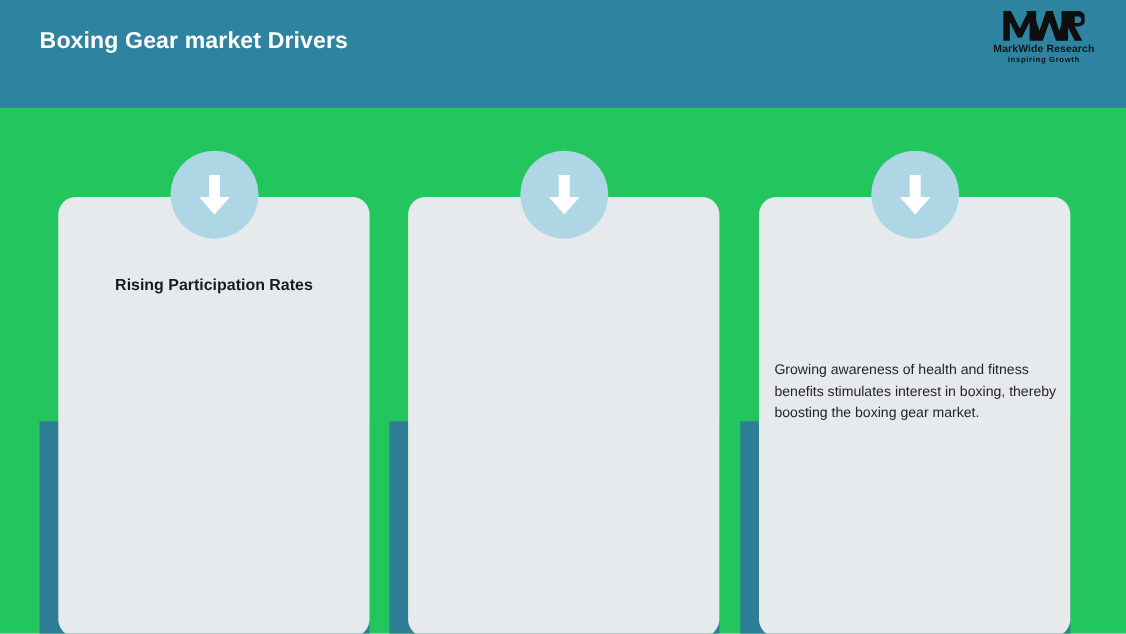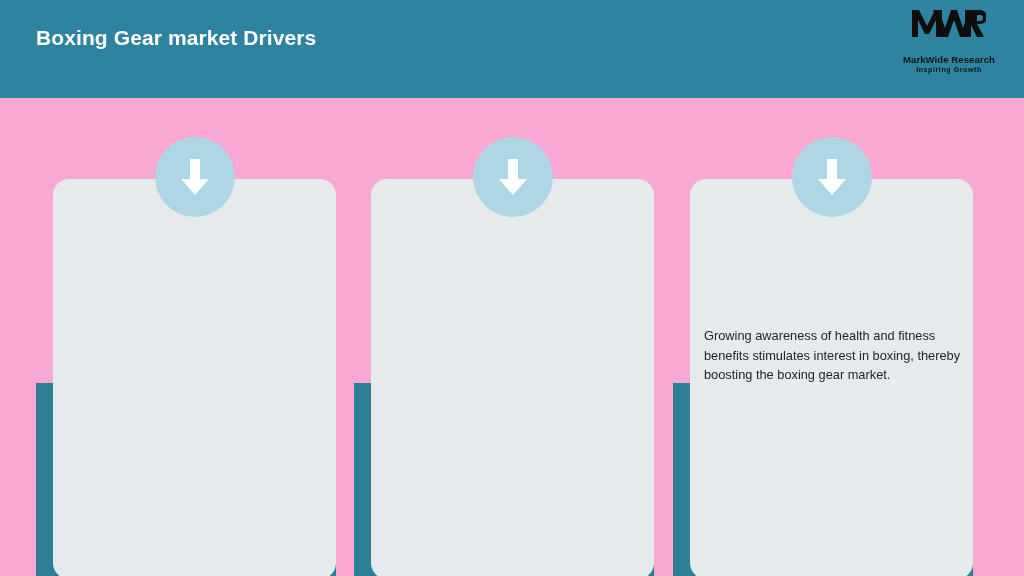--- a/index.html
+++ b/index.html
@@ -10,21 +10,21 @@
     width: 1024px;
     height: 576px;
     background: #ffffff;
     font-family: "Liberation Sans", sans-serif;
     overflow: hidden;
   }
   .slide {
     position: relative;
     width: 1024px;
     height: 576px;
-    background: #f9a8d4;
+    background: #22c55e;
   }
 
   
   .header-bar {
     position: absolute;
     left: 0;
     top: 0;
     width: 1024px;
     height: 98px;
     background: #2E84A0;
@@ -48,21 +48,21 @@
     width: 118px;
     height: 56px;
     text-align: center;
   }
   .logo-mark {
     display: block;
     margin: 0 auto;
   }
   .logo-name {
     display: block;
-    margin-top: 16px;
+    margin-top: 1px;
     font-size: 9.5px;
     font-weight: bold;
     color: #111111;
     letter-spacing: 0.1px;
     line-height: 11px;
   }
   .logo-tagline {
     display: block;
     font-size: 7px;
     font-weight: bold;
@@ -197,20 +197,21 @@
   <div class="cards">
 
     <div class="card-wrap c1">
       <div class="card-frame"></div>
       <div class="card">
         <div class="icon-circle">
           <svg width="34" height="40" viewBox="0 0 34 40" aria-hidden="true">
             <polygon points="12,2 22,2 22,22 31,22 17,38 3,22 12,22" fill="#FFFFFF"></polygon>
           </svg>
         </div>
+        <div class="card-title">Rising Participation Rates</div>
       </div>
     </div>
 
     <div class="card-wrap c2">
       <div class="card-frame"></div>
       <div class="card">
         <div class="icon-circle">
           <svg width="34" height="40" viewBox="0 0 34 40" aria-hidden="true">
             <polygon points="12,2 22,2 22,22 31,22 17,38 3,22 12,22" fill="#FFFFFF"></polygon>
           </svg>

